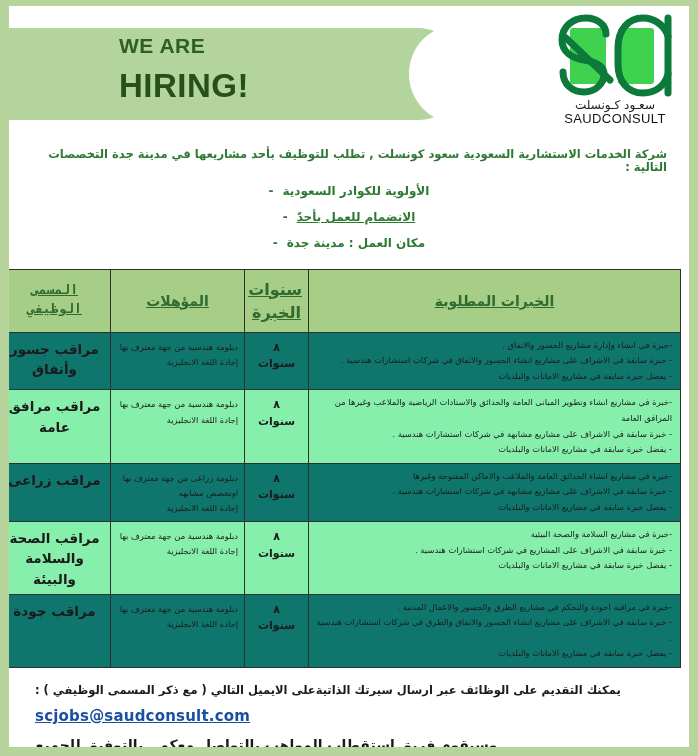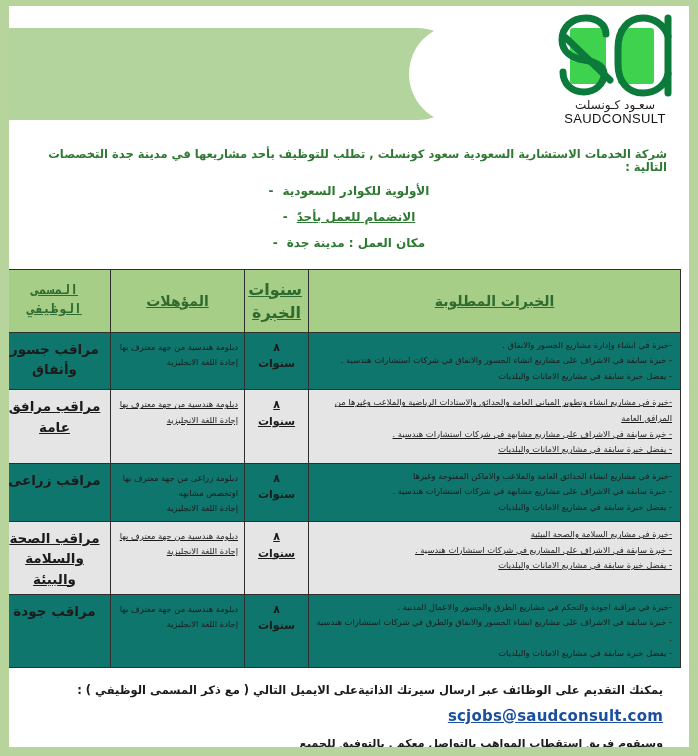--- a/index.html
+++ b/index.html
@@ -147,21 +147,21 @@
   th.c-years{font-size:16px;text-align:center;}
   th.c-qual{font-size:14px;}
   th.c-title{font-size:13px;font-family:Liberation Mono, monospace;}
 
   col.c-exp{width:372px;}
   col.c-years{width:64px;}
   col.c-qual{width:134px;}
   col.c-title{width:112px;}
 
   tbody tr.odd td{background:#0f766e;}
-  tbody tr.even td{background:#e5e5e5;text-decoration:underline;}
+  tbody tr.even td{background:#86efac;}
 
   td.c-exp{
     font-size:8.4px;
     color:#1b1b1b;
     line-height:1.85;
     text-align:right;
     padding-right:8px;
   }
   td.c-exp .line{white-space:normal;}
 
@@ -187,58 +187,62 @@
     font-weight:bold;
     color:#1b1b1b;
     text-align:center;
     line-height:1.5;
     padding-top:6px;
   }
 
   
   #footer{
     padding:14px 26px 0 26px;
-    text-align:right;
+    text-align:left;
   }
   #footer-lead{
     font-size:11.5px;
     font-weight:bold;
     color:#1b1b1b;
     line-height:1.4;
     margin-bottom:9px;
   }
   #footer-email{
     font-size:15px;
     font-weight:bold;
     color:#1b4fa0;
     text-decoration:underline;
     direction:ltr;
     display:block;
     margin-bottom:11px;
     letter-spacing:.2px;
   }
   #footer-tail{
-    font-size:11px;
+    font-size:14px;
     font-weight:bold;
     color:#1b1b1b;
     line-height:1.4;
     text-decoration:underline;
   }
 </style>
 </head>
 <body>
 
 <div id="page">
   <div id="sheet">
 
     <div id="header">
 
       <div id="banner"></div>
       <div id="banner-bite"></div>
 
+      <div id="banner-text">
+        <div class="we-are">WE ARE</div>
+        <div class="hiring">HIRING!</div>
+      </div>
 
       <div id="logo">
         <svg width="118" height="84" viewBox="0 0 118 84">
 
           <rect x="14" y="14" width="36" height="56" rx="3" fill="#3fd24f"></rect>
           <rect x="62" y="14" width="36" height="56" rx="3" fill="#3fd24f"></rect>
 
           <path d="M50 20 C50 10, 40 4, 30 4 C16 4, 6 13, 6 26 C6 38, 16 44, 28 46
                    C40 48, 48 52, 48 60 C48 70, 39 78, 28 78 C16 78, 7 70, 7 58" fill="none" stroke="#0b7a3b" stroke-width="7" stroke-linecap="round"></path>
 

